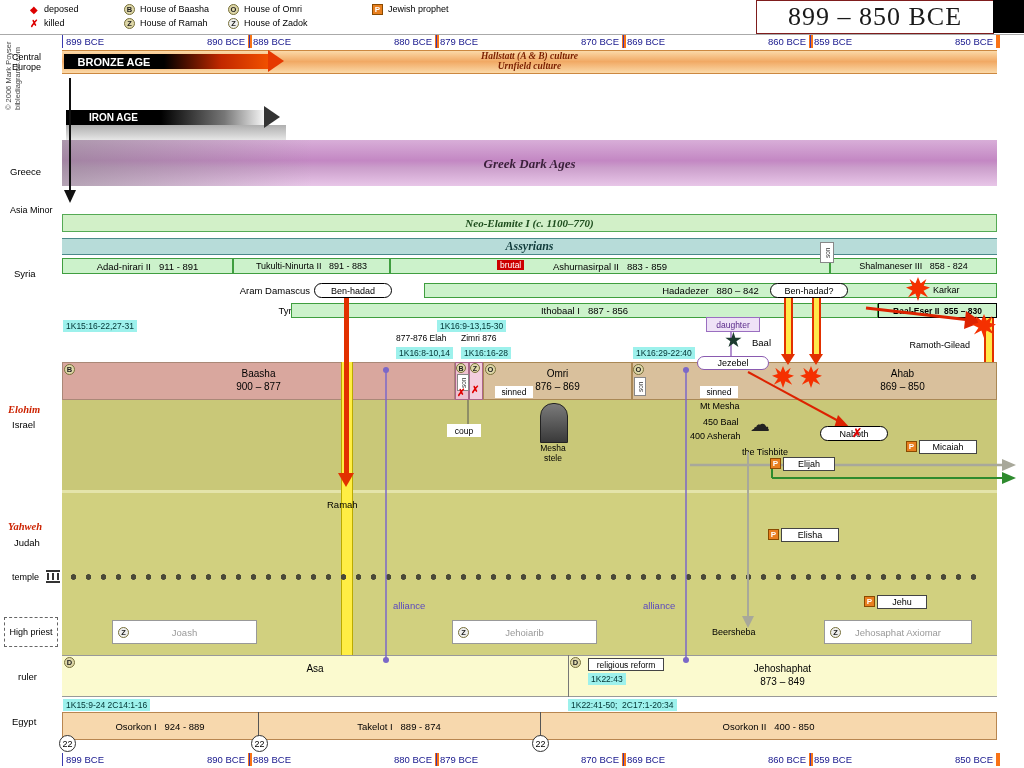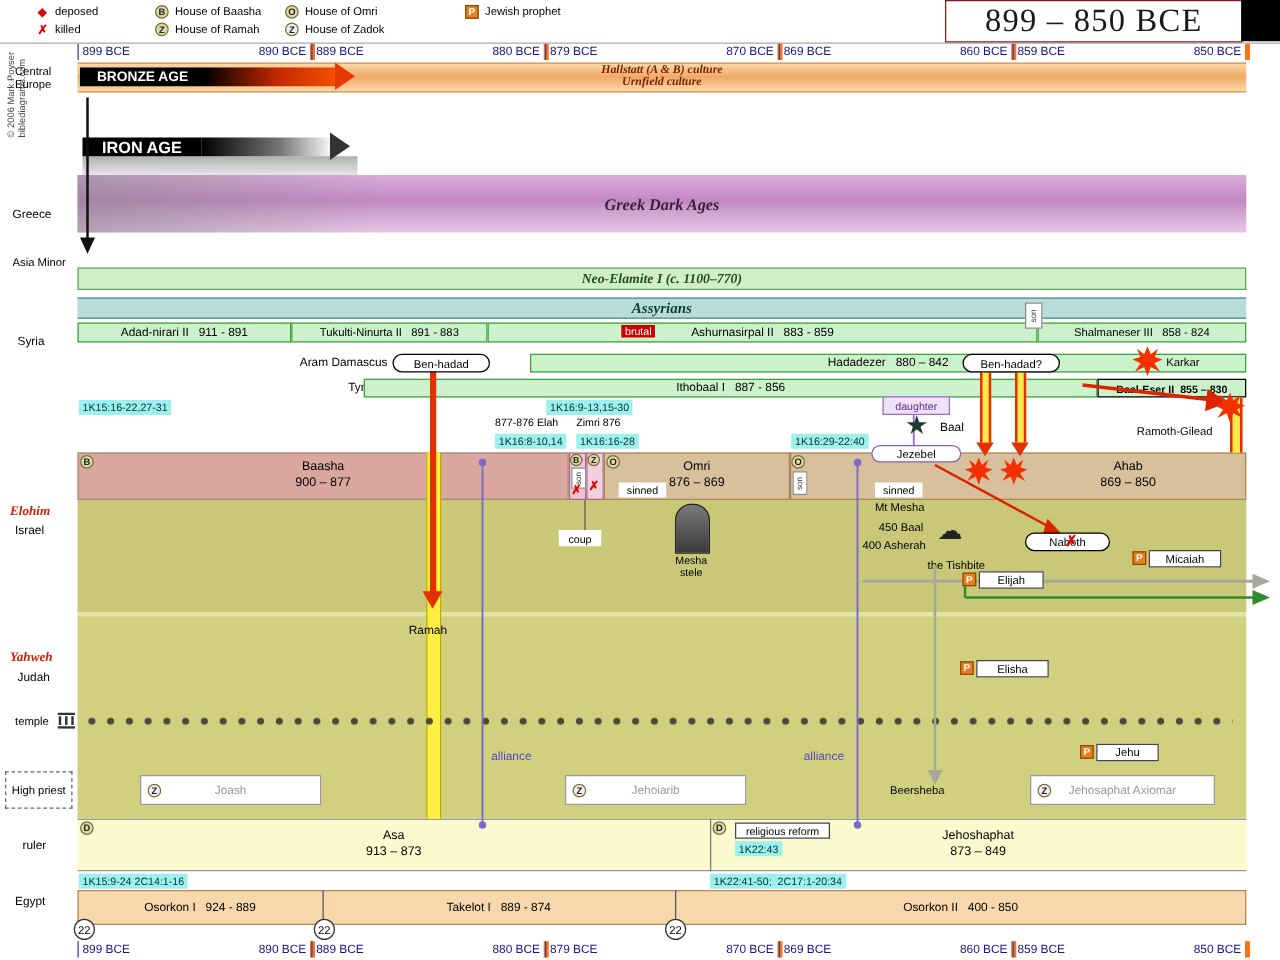--- a/index.html
+++ b/index.html
@@ -106,21 +106,21 @@
 
   <div class="abs" style="left:62px;top:50px;width:935px;height:22px;background:linear-gradient(to bottom,#fbd9a8,#f1a964 48%,#fbd9a8);border-top:1px solid #cc8840;border-bottom:1px solid #cc8840"></div>
   <div class="t serifbi c" style="left:62px;top:51px;width:935px;font-size:9.5px;color:#7a1f00">Hallstatt (A &amp; B) culture</div>
   <div class="t serifbi c" style="left:62px;top:61px;width:935px;font-size:9.5px;color:#7a1f00">Urnfield culture</div>
   <div class="abs" style="left:64px;top:54px;width:100px;height:15px;background:#000;color:#fff;font-weight:bold;font-size:11px;display:flex;align-items:center;justify-content:center;z-index:2">
     <span>BRONZE AGE</span>
   </div>
   <div class="abs" style="left:164px;top:54px;width:104px;height:15px;background:linear-gradient(to right,#000,#c22800 55%,#f05000);z-index:2"></div>
   <div class="head" style="left:268px;top:50px;border-top:11px solid rgba(0,0,0,0);border-bottom:11px solid rgba(0,0,0,0);border-left:16px solid #e63900;z-index:2"></div>
 
-  <div class="abs" style="left:66px;top:110px;width:95px;height:15px;background:#000;color:#fff;font-weight:bold;font-size:13px;display:flex;align-items:center;justify-content:center;z-index:2">
+  <div class="abs" style="left:66px;top:110px;width:95px;height:15px;background:#000;color:#fff;font-weight:bold;font-size:10px;display:flex;align-items:center;justify-content:center;z-index:2">
     <span>IRON AGE</span>
   </div>
   <div class="abs" style="left:161px;top:110px;width:106px;height:15px;background:linear-gradient(to right,#000,#777 60%,rgba(120,120,120,0));z-index:2"></div>
   <div class="head" style="left:264px;top:106px;border-top:11px solid rgba(0,0,0,0);border-bottom:11px solid rgba(0,0,0,0);border-left:16px solid #333;z-index:2"></div>
   <div class="abs" style="left:66px;top:125px;width:220px;height:22px;background:linear-gradient(to bottom,rgba(110,110,110,.55),rgba(110,110,110,0))"></div>
 
   <div class="abs" style="left:62px;top:140px;width:935px;height:46px;background:linear-gradient(to bottom,#d8aed8,#c387c3 45%,#cb9ecb 60%,#e8c6e8)"></div>
   <div class="abs" style="left:62px;top:140px;width:250px;height:46px;background:linear-gradient(to right,rgba(130,130,130,.5),rgba(130,130,130,0))"></div>
   <div class="t serifbi c" style="left:62px;top:156px;width:935px;font-size:13px;color:#3a1f3a">Greek Dark Ages</div>
 
@@ -272,21 +272,20 @@
     </div>
   <span class="circ" style="left:458px;top:627px;background:#eee">Z</span>
   <div class="hpbox" style="left:824px;top:620px;width:148px;height:24px">
       <span>Jehosaphat Axiomar</span>
     </div>
   <span class="circ" style="left:830px;top:627px;background:#eee">Z</span>
 
   <div class="abs" style="left:62px;top:655px;width:935px;height:42px;background:#fbfacf;border-top:1px solid #999;border-bottom:1px solid #999;box-sizing:border-box"></div>
   <span class="circ" style="left:64px;top:657px">D</span>
   <div class="t c" style="left:62px;top:663px;width:506px;font-size:10px">Asa</div>
-  <div class="t c" style="left:62px;top:676px;width:506px;font-size:10px">913 – 873</div>
   <div class="abs" style="left:568px;top:655px;width:1px;height:42px;background:#777;z-index:4"></div>
   <span class="circ" style="left:570px;top:657px">D</span>
   <div class="wbox" style="left:588px;top:658px;width:76px;height:13px;font-size:8.5px">
       <span>religious reform</span>
     </div>
   <div class="cyan" style="left:588px;top:673px">1K22:43</div>
   <div class="t c" style="left:568px;top:663px;width:429px;font-size:10px">Jehoshaphat</div>
   <div class="t c" style="left:568px;top:676px;width:429px;font-size:10px">873 – 849</div>
 
   <div class="cyan" style="left:63px;top:699px">1K15:9-24 2C14:1-16</div>

